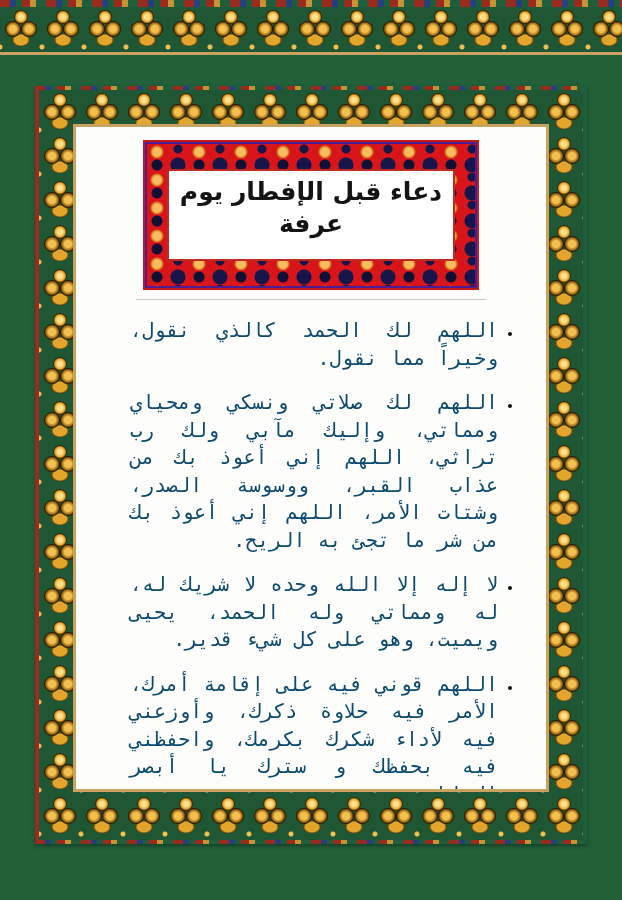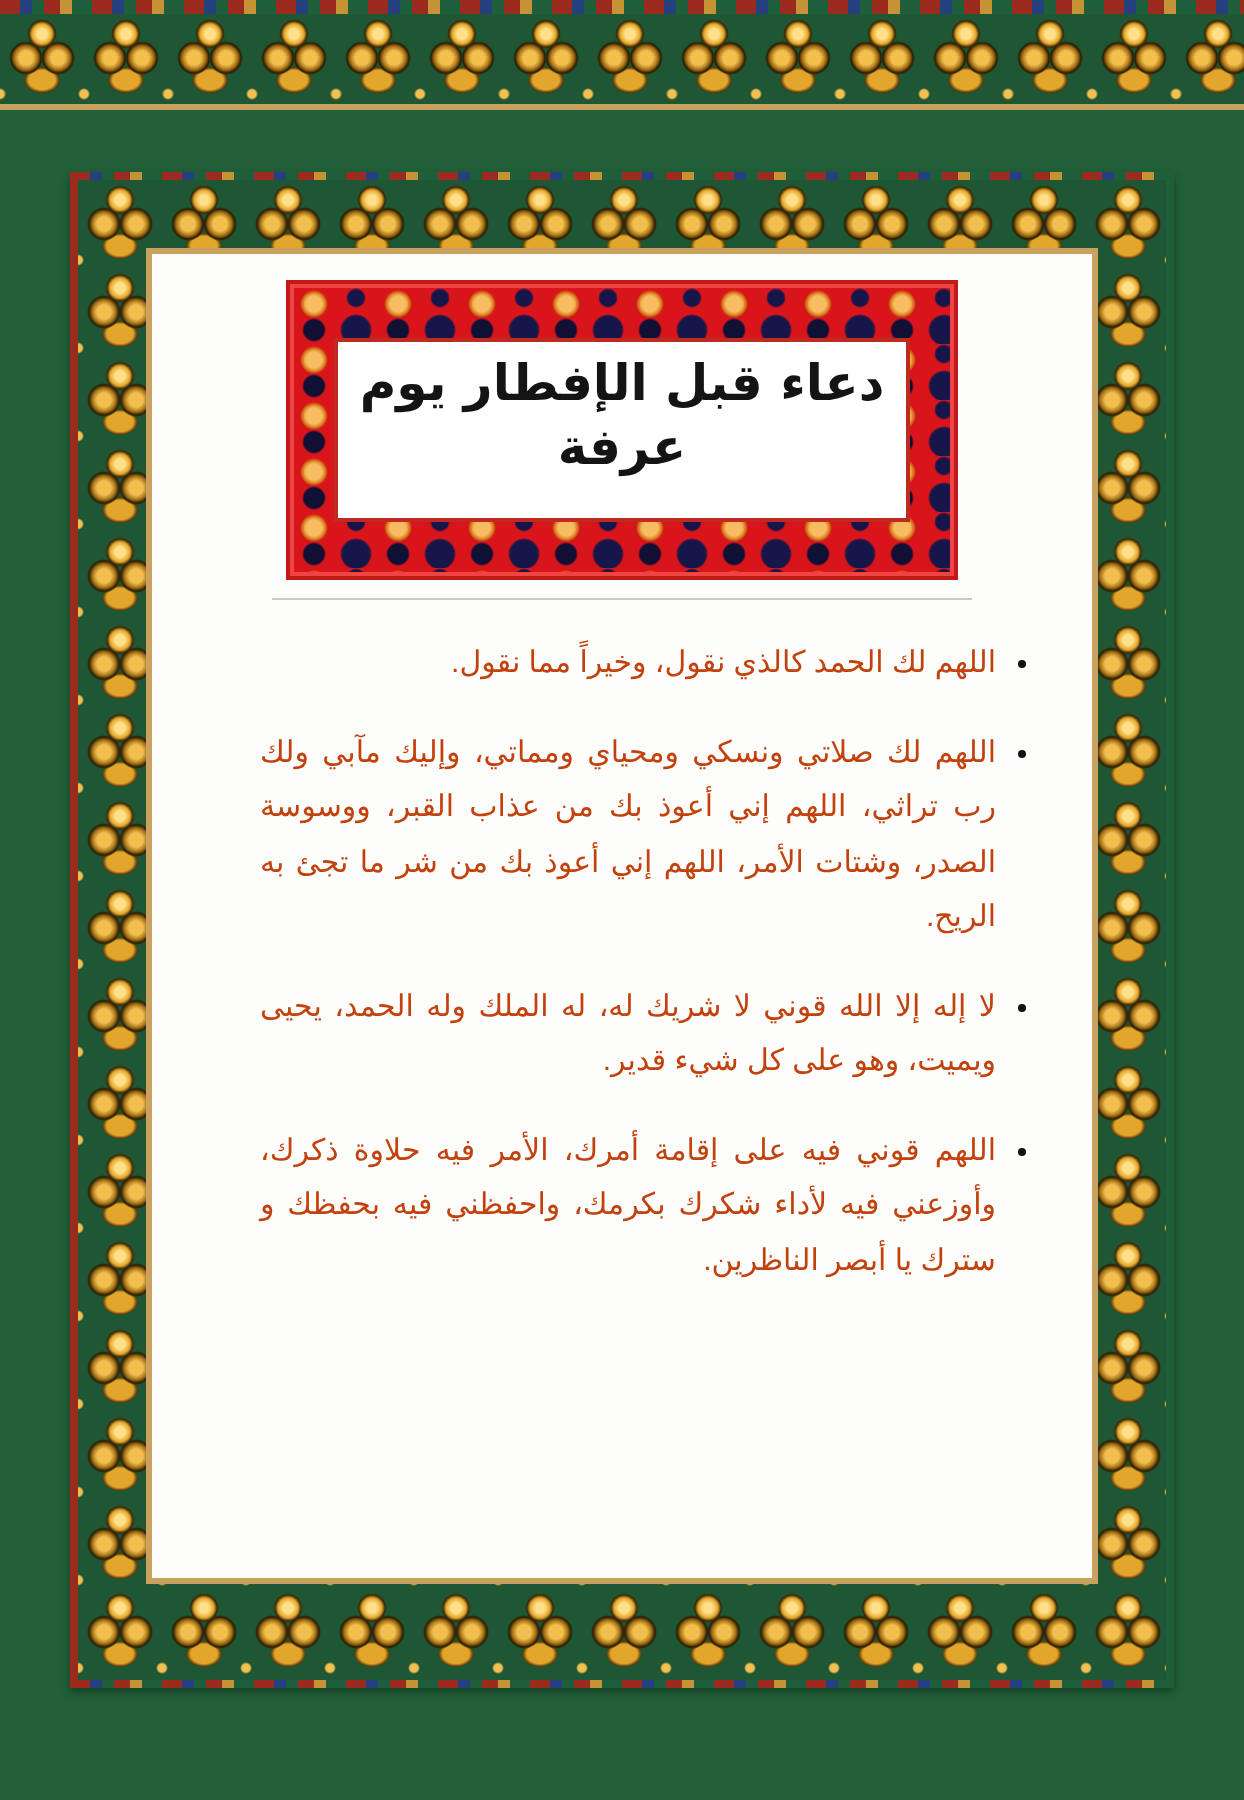--- a/index.html
+++ b/index.html
@@ -41,21 +41,21 @@
     padding:34px 34px 48px 34px;
   }
   .white-page{
     width:100%;height:100%;box-sizing:border-box;
     background:#fdfdfb;border:3px solid #c9a25f;
     padding:0 26px;overflow:hidden;
   }
   
   .tf-outer{
     width:336px;box-sizing:border-box;margin:13px auto 0;
-    border:2px solid #c21a1a;background:#ef4444;padding:2px;
+    border:2px solid #c21a1a;background:#4c1d95;padding:2px;
   }
   .tf-pattern{
     box-sizing:border-box;padding:25px 20px;
     background-color:#d8151a;
     background-image:
       radial-gradient(circle at 10px 8px, #f7bc62 4px, #d98a20 5.5px, transparent 7px),
       radial-gradient(circle at 31px 21px, #16164a 7px, transparent 8px),
       radial-gradient(circle at 10px 21px, #101035 5px, transparent 6px),
       radial-gradient(circle at 31px 5px, #16164a 4px, transparent 5px);
     background-size:42px 28px;
@@ -72,23 +72,23 @@
     font-family:"DejaVu Sans",sans-serif;
   }
   .sep-line{height:1px;background:#c9c9c9;width:350px;margin:9px auto 0;}
   
   ul.dua-list{
     direction:rtl;text-align:justify;
     margin:18px 4px 0 28px;padding:0 18px 0 0;
     list-style:disc outside;
   }
   ul.dua-list li{
-    font-size:15px;line-height:27.5px;color:#c2410c;
+    font-size:20px;line-height:27.5px;color:#0c4a6e;
     margin-bottom:17px;
-    font-family:Liberation Sans, sans-serif;
+    font-family:Liberation Mono, monospace;
   }
   ul.dua-list li::marker{color:#111;font-size:13px;}
 </style>
 </head>
 <body>
 
 <div class="screen">
 
   <div class="top-band">
     <div class="strip checker"></div>
@@ -106,21 +106,21 @@
               <div class="title-text">دعاء قبل الإفطار يوم عرفة</div>
             </div>
           </div>
         </div>
 
         <div class="sep-line"></div>
 
         <ul class="dua-list">
           <li>اللهم لك الحمد كالذي نقول، وخيراً مما نقول.</li>
           <li>اللهم لك صلاتي ونسكي ومحياي ومماتي، وإليك مآبي ولك رب تراثي، اللهم إني أعوذ بك من عذاب القبر، ووسوسة الصدر، وشتات الأمر، اللهم إني أعوذ بك من شر ما تجئ به الريح.</li>
-          <li>لا إله إلا الله قوني لا شريك له، له الملك وله الحمد، يحيى ويميت، وهو على كل شيء قدير.</li>
+          <li>لا إله إلا الله وحده لا شريك له، له ومماتي وله الحمد، يحيى ويميت، وهو على كل شيء قدير.</li>
           <li>اللهم قوني فيه على إقامة أمرك، الأمر فيه حلاوة ذكرك، وأوزعني فيه لأداء شكرك بكرمك، واحفظني فيه بحفظك و سترك يا أبصر الناظرين.</li>
         </ul>
 
       </div>
     </div>
   </div>
 
 </div>
 
 </body></html>

